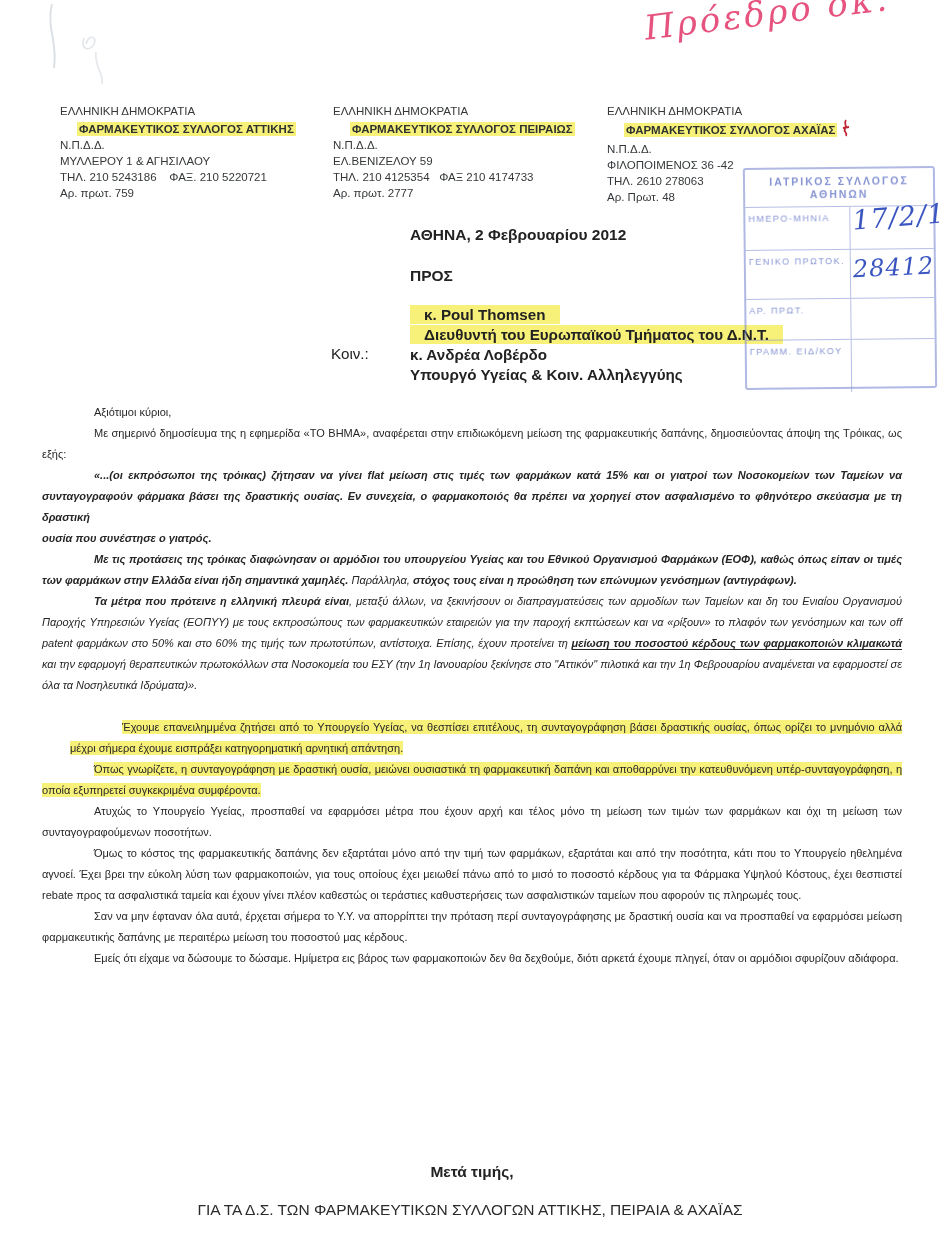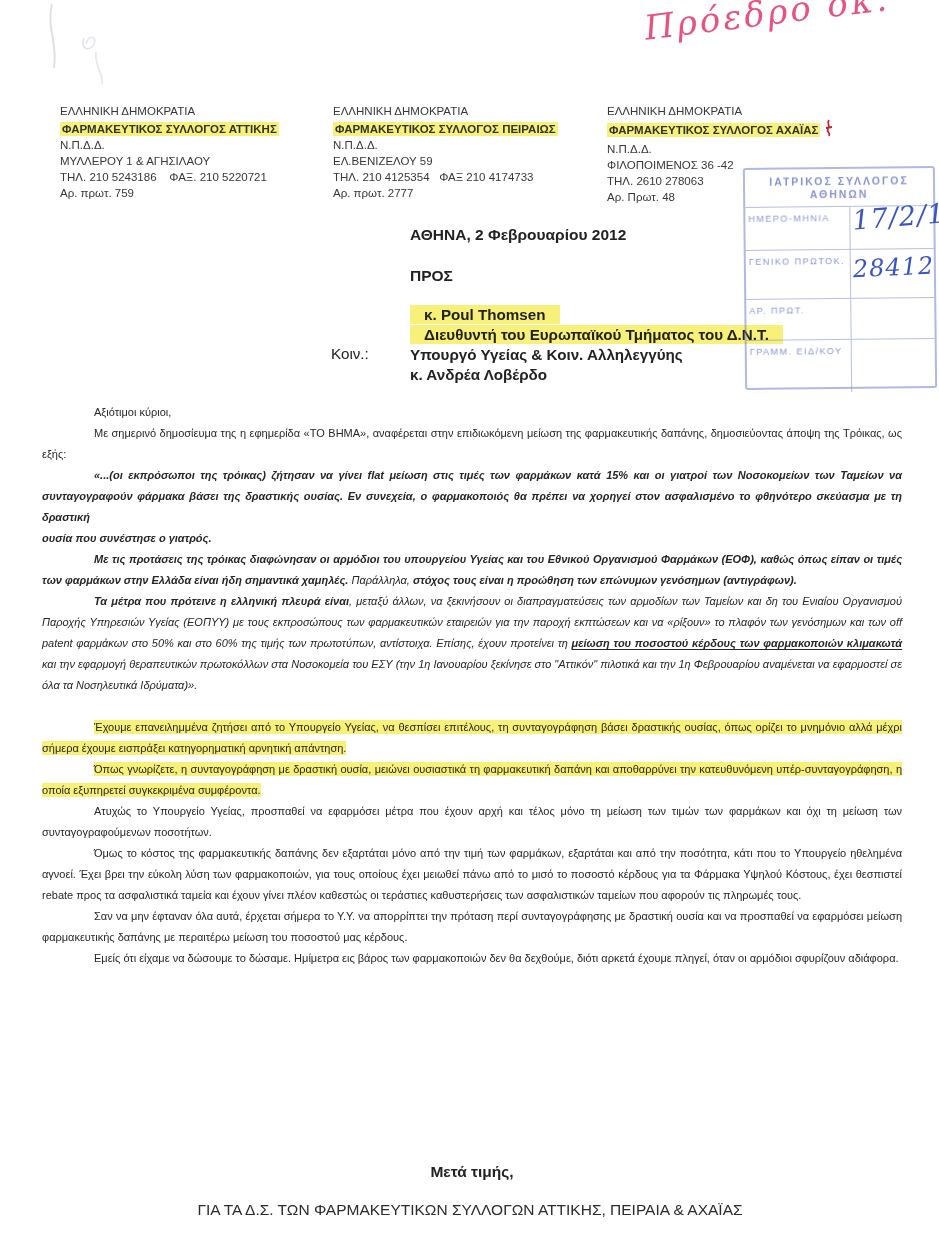--- a/index.html
+++ b/index.html
@@ -19,21 +19,21 @@
   
   .letterhead { position:absolute; top:103px; left:0; width:100%; }
   .org { position:absolute; top:0; }
   .org.c1 { left:60px;  width:272px; }
   .org.c2 { left:333px; width:266px; }
   .org.c3 { left:607px; width:290px; }
   .lh-line { font-size:11.5px; line-height:16px; color:#35383a; white-space:pre-wrap; }
   .lh-name {
     font-weight:bold; font-size:11.5px; line-height:16px; color:#2e3330;
     display:inline; background:rgba(246,238,88,0.8);
-    box-decoration-break:clone; -webkit-box-decoration-break:clone; padding:1px 2px;
+    box-decoration-break:clone; -webkit-box-decoration-break:clone; padding:1px 2px;margin-left:17px;
   }
   .redmark { display:inline-block; vertical-align:middle; margin-left:3px; }
   
   .stamp {
     position:absolute; left:744px; top:167px; width:188px; height:218px;
     border:2px solid rgba(112,127,205,0.55); border-radius:3px;
     transform:rotate(-0.6deg); color:rgba(104,120,200,0.8);
     font-size:9px; letter-spacing:1.5px; z-index:5;
   }
   .stamp-title { text-align:center; font-weight:bold; font-size:10.5px; line-height:13px;
@@ -130,22 +130,22 @@
   <div class="date-line">ΑΘΗΝΑ, 2 Φεβρουαρίου 2012</div>
   <div class="to-label">ΠΡΟΣ</div>
 
   <div class="recipient">
     <div><span class="hl-strip">κ. Poul Thomsen</span></div>
     <div><span class="hl-strip">Διευθυντή του Ευρωπαϊκού Τμήματος του Δ.Ν.Τ.</span></div>
   </div>
 
   <div class="cc-label">Κοιν.:</div>
   <div class="cc-block">
+    <div>κ. Ανδρέα Λοβέρδο</div>
     <div>Υπουργό Υγείας &amp; Κοιν. Αλληλεγγύης</div>
-    <div>κ. Ανδρέα Λοβέρδο</div>
   </div>
 
   <div class="stamp">
     <div class="stamp-title">
       <div>ΙΑΤΡΙΚΟΣ ΣΥΛΛΟΓΟΣ</div>
       <div>ΑΘΗΝΩΝ</div>
     </div>
     <div class="stamp-row r1">
       <div class="lbl">ΗΜΕΡΟ-ΜΗΝΙΑ</div>
       <div class="val">
@@ -169,21 +169,21 @@
   </div>
 
   <div class="letter-body">
     <p class="para indent">Αξιότιμοι κύριοι,</p>
 
   <p class="para indent"><span class="seg-n">Με σημερινό δημοσίευμα της η εφημερίδα «ΤΟ ΒΗΜΑ», αναφέρεται στην επιδιωκόμενη μείωση της φαρμακευτικής δαπάνης, δημοσιεύοντας άποψη της Τρόικας, ως εξής:</span></p>
       <p class="para indent"><span class="seg-bi">«...(οι εκπρόσωποι της τρόικας) ζήτησαν να γίνει flat μείωση στις τιμές των φαρμάκων κατά 15% και οι γιατροί των Νοσοκομείων των Ταμείων να συνταγογραφούν φάρμακα βάσει της δραστικής ουσίας. Εν συνεχεία, ο φαρμακοποιός θα πρέπει να χορηγεί στον ασφαλισμένο το φθηνότερο σκεύασμα με τη δραστική</span></p>
       <p class="para"><span class="seg-bi">ουσία που συνέστησε ο γιατρός.</span></p>
       <p class="para indent"><span class="seg-bi">Με τις προτάσεις της τρόικας διαφώνησαν οι αρμόδιοι του υπουργείου Υγείας και του Εθνικού Οργανισμού Φαρμάκων (ΕΟΦ), καθώς όπως είπαν οι τιμές των φαρμάκων στην Ελλάδα είναι ήδη σημαντικά χαμηλές. </span><span class="seg-i">Παράλληλα, </span><span class="seg-bi">στόχος τους είναι η προώθηση των επώνυμων γενόσημων (αντιγράφων).</span></p>
       <p class="para indent"><span class="seg-bi">Τα μέτρα που πρότεινε η ελληνική πλευρά είναι</span><span class="seg-i">, μεταξύ άλλων, να ξεκινήσουν οι διαπραγματεύσεις των αρμοδίων των Ταμείων και δη του Ενιαίου Οργανισμού Παροχής Υπηρεσιών Υγείας (ΕΟΠΥΥ) με τους εκπροσώπους των φαρμακευτικών εταιρειών για την παροχή εκπτώσεων και να «ρίξουν» το πλαφόν των γενόσημων και των off patent φαρμάκων στο 50% και στο 60% της τιμής των πρωτοτύπων, αντίστοιχα. Επίσης, έχουν προτείνει τη </span><span class="seg-biu">μείωση του ποσοστού κέρδους των φαρμακοποιών κλιμακωτά</span><span class="seg-i"> και την εφαρμογή θεραπευτικών πρωτοκόλλων στα Νοσοκομεία του ΕΣΥ (την 1η Ιανουαρίου ξεκίνησε στο "Αττικόν" πιλοτικά και την 1η Φεβρουαρίου αναμένεται να εφαρμοστεί σε όλα τα Νοσηλευτικά Ιδρύματα)».</span></p>
-      <p class="para indent" style="margin-top: 21px;"><span class="seg-hl">Έχουμε επανειλημμένα ζητήσει από το Υπουργείο Υγείας, να θεσπίσει επιτέλους, τη συνταγογράφηση βάσει δραστικής ουσίας, όπως ορίζει το μνημόνιο αλλά μέχρι σήμερα έχουμε εισπράξει κατηγορηματική αρνητική απάντηση.</span></p>
+      <p class="para indent" style="margin-top: 21px; margin-left: 28px;"><span class="seg-hl">Έχουμε επανειλημμένα ζητήσει από το Υπουργείο Υγείας, να θεσπίσει επιτέλους, τη συνταγογράφηση βάσει δραστικής ουσίας, όπως ορίζει το μνημόνιο αλλά μέχρι σήμερα έχουμε εισπράξει κατηγορηματική αρνητική απάντηση.</span></p>
       <p class="para indent"><span class="seg-hl">Όπως γνωρίζετε, η συνταγογράφηση με δραστική ουσία, μειώνει ουσιαστικά τη φαρμακευτική δαπάνη και αποθαρρύνει την κατευθυνόμενη υπέρ-συνταγογράφηση, η οποία εξυπηρετεί συγκεκριμένα συμφέροντα.</span></p>
       <p class="para indent"><span class="seg-n">Ατυχώς το Υπουργείο Υγείας, προσπαθεί να εφαρμόσει μέτρα που έχουν αρχή και τέλος μόνο τη μείωση των τιμών των φαρμάκων και όχι τη μείωση των συνταγογραφούμενων ποσοτήτων.</span></p>
       <p class="para indent"><span class="seg-n">Όμως το κόστος της φαρμακευτικής δαπάνης δεν εξαρτάται μόνο από την τιμή των φαρμάκων, εξαρτάται και από την ποσότητα, κάτι που το Υπουργείο ηθελημένα αγνοεί. Έχει βρει την εύκολη λύση των φαρμακοποιών, για τους οποίους έχει μειωθεί πάνω από το μισό το ποσοστό κέρδους για τα Φάρμακα Υψηλού Κόστους, έχει θεσπιστεί rebate προς τα ασφαλιστικά ταμεία και έχουν γίνει πλέον καθεστώς οι τεράστιες καθυστερήσεις των ασφαλιστικών ταμείων που αφορούν τις πληρωμές τους.</span></p>
       <p class="para indent"><span class="seg-n">Σαν να μην έφταναν όλα αυτά, έρχεται σήμερα το Υ.Υ. να απορρίπτει την πρόταση περί συνταγογράφησης με δραστική ουσία και να προσπαθεί να εφαρμόσει μείωση φαρμακευτικής δαπάνης με περαιτέρω μείωση του ποσοστού μας κέρδους.</span></p>
       <p class="para indent"><span class="seg-n">Εμείς ότι είχαμε να δώσουμε το δώσαμε. Ημίμετρα εις βάρος των φαρμακοποιών δεν θα δεχθούμε, διότι αρκετά έχουμε πληγεί, όταν οι αρμόδιοι σφυρίζουν αδιάφορα.</span></p>
     </div>
 
   <div class="closing">Μετά τιμής,</div>
   <div class="signature">ΓΙΑ ΤΑ Δ.Σ. ΤΩΝ ΦΑΡΜΑΚΕΥΤΙΚΩΝ ΣΥΛΛΟΓΩΝ ΑΤΤΙΚΗΣ, ΠΕΙΡΑΙΑ &amp; ΑΧΑΪΑΣ</div>
 

